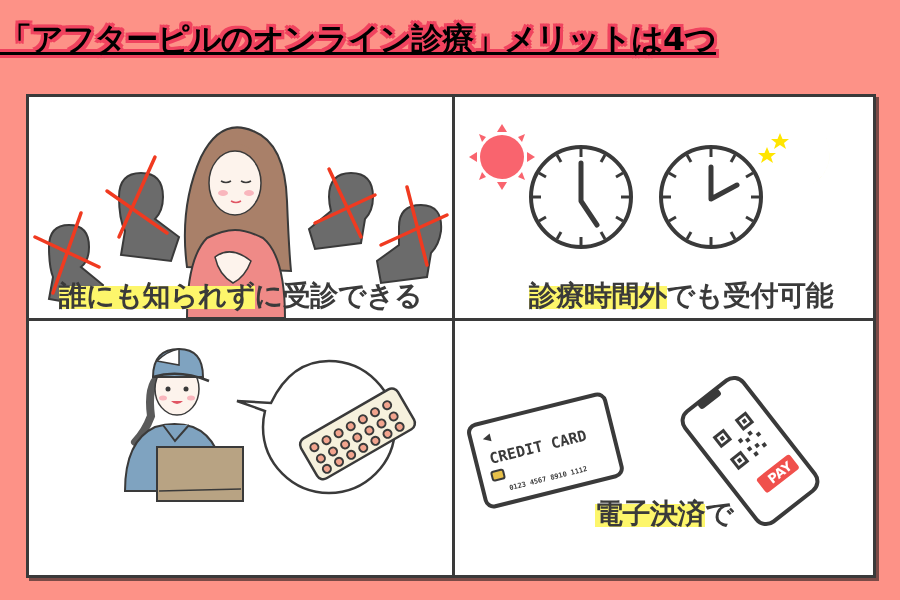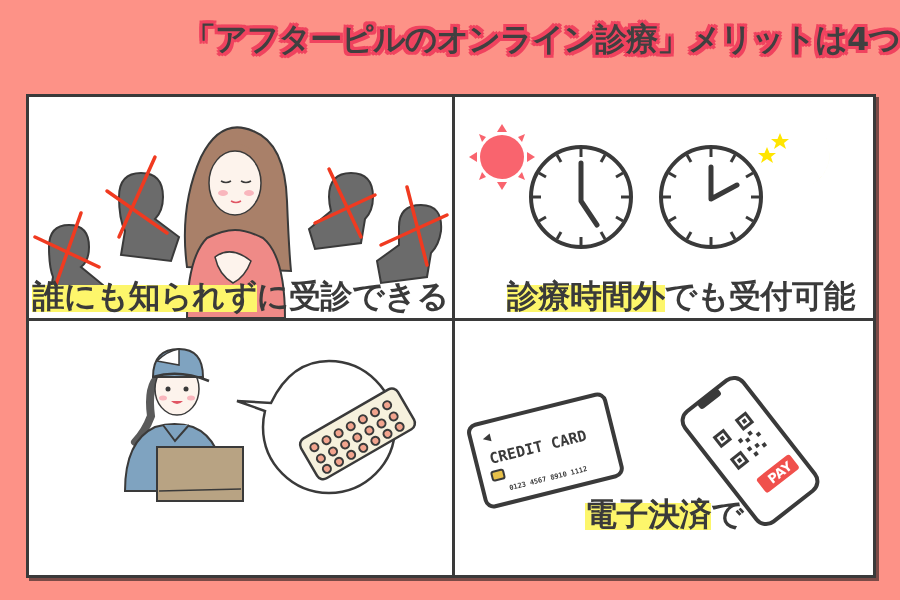--- a/index.html
+++ b/index.html
@@ -1,40 +1,41 @@
 <!DOCTYPE html>
 <html><head>
 <meta charset="utf-8">
 <style>
   * { margin:0; padding:0; box-sizing:border-box; }
   html, body { width:900px; height:600px; overflow:hidden; }
   body { background:#fd9287; font-family:"DejaVu Sans","Liberation Sans",sans-serif; position:relative; }
   .title {
-    position:absolute; left:0; top:18px; width:900px; text-align:right;
-    font-size:32px; font-weight:bold; color:#404040; letter-spacing:-1px;
+    position:absolute; left:0; top:18px; width:900px; text-align:left;
+    font-size:32px; font-weight:bold; color:#000000; letter-spacing:-1px;
     text-shadow:
       3px 0 0 #f0435f, -3px 0 0 #f0435f, 0 3px 0 #f0435f, 0 -3px 0 #f0435f,
       2px 2px 0 #f0435f, -2px -2px 0 #f0435f, 2px -2px 0 #f0435f, -2px 2px 0 #f0435f,
       3px 3px 0 #f0435f, -3px 3px 0 #f0435f, 3px -3px 0 #f0435f, -3px -3px 0 #f0435f;
+    text-decoration: underline;
   }
   .grid {
     position:absolute; left:26px; top:94px; width:850px; height:484px;
     background:#fff; border:3px solid #3a3a3a;
     box-shadow:3px 3px 0 #7a4a46;
   }
   .vline { position:absolute; left:423px; top:0; width:3px; height:100%; background:#3a3a3a; }
   .hline { position:absolute; left:0; top:221px; width:100%; height:3px; background:#3a3a3a; }
   .cell { position:absolute; overflow:hidden; }
   .c1 { left:0; top:0; width:423px; height:221px; }
   .c2 { left:426px; top:0; width:452px; height:221px; }
   .c3 { left:0; top:224px; width:423px; height:254px; }
   .c4 { left:426px; top:224px; width:418px; height:254px; }
   .caption {
     position:absolute; left:0; width:100%; text-align:center;
-    font-size:32px; font-weight:bold; color:#3a3a3a; line-height:30px; letter-spacing:-0.5px;
+    font-size:28px; font-weight:bold; color:#3a3a3a; line-height:30px; letter-spacing:-0.5px;
   }
   .hl { background:linear-gradient(transparent 20%, #fdf66b 20%, #fdf66b 92%, transparent 92%); }
   .c1 .caption { top:184px; }
   .c2 .caption { top:184px; }
   .c3 .caption { top:178px; }
   .c4 .caption { top:178px; }
   svg { position:absolute; left:0; top:0; }
 </style>
 </head>
 <body>

